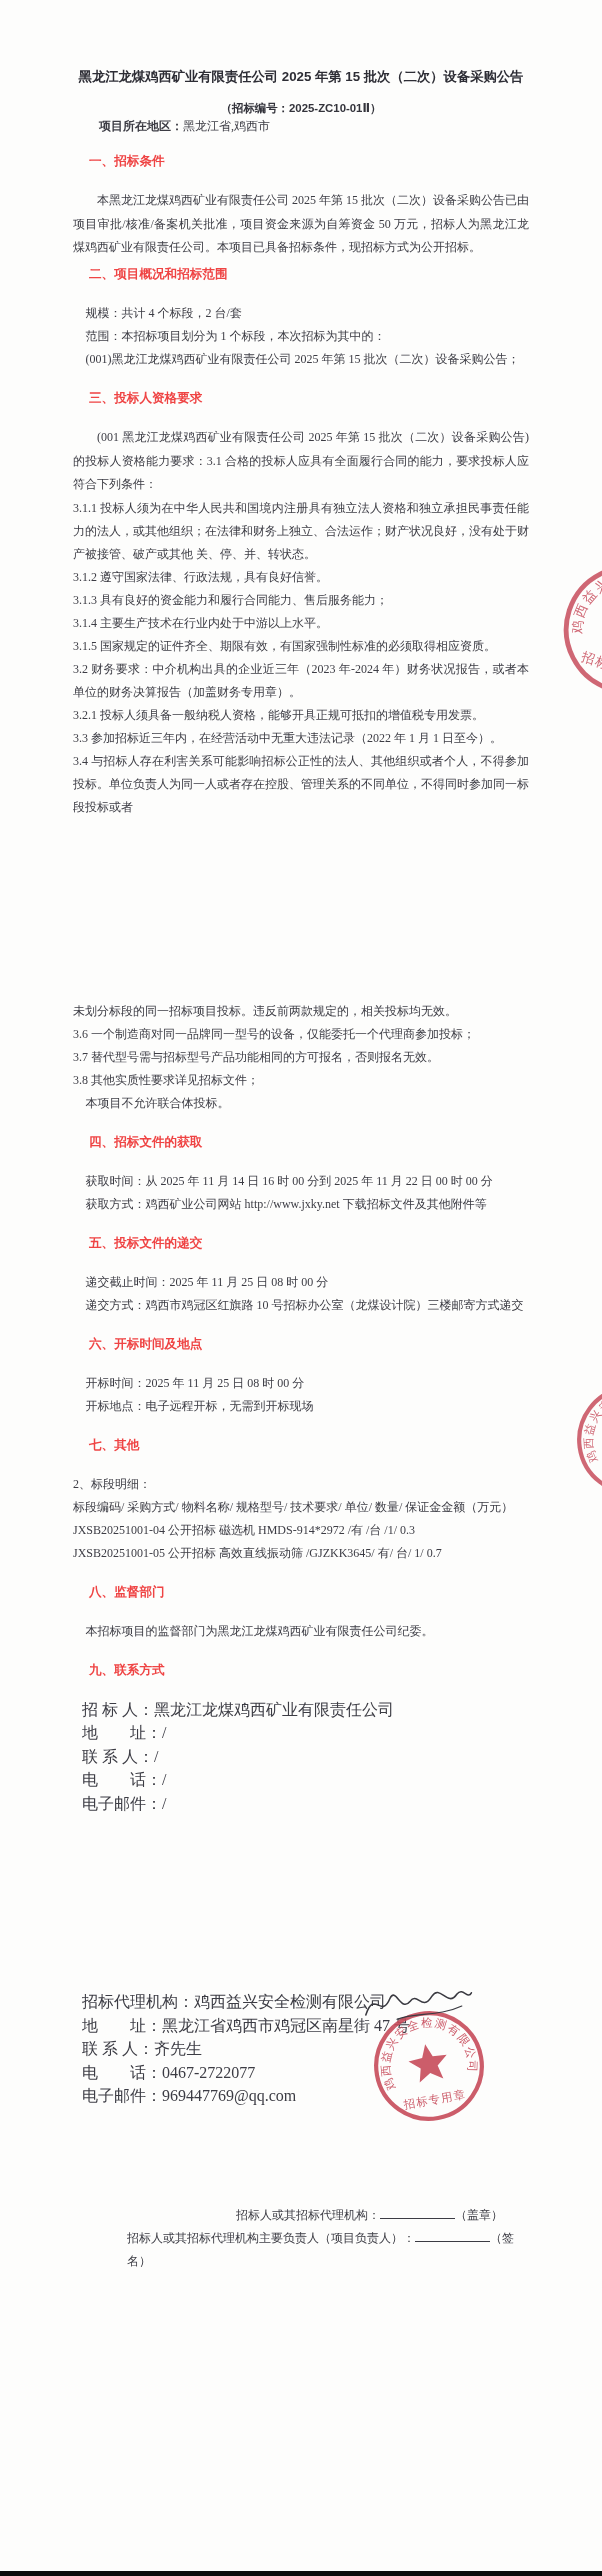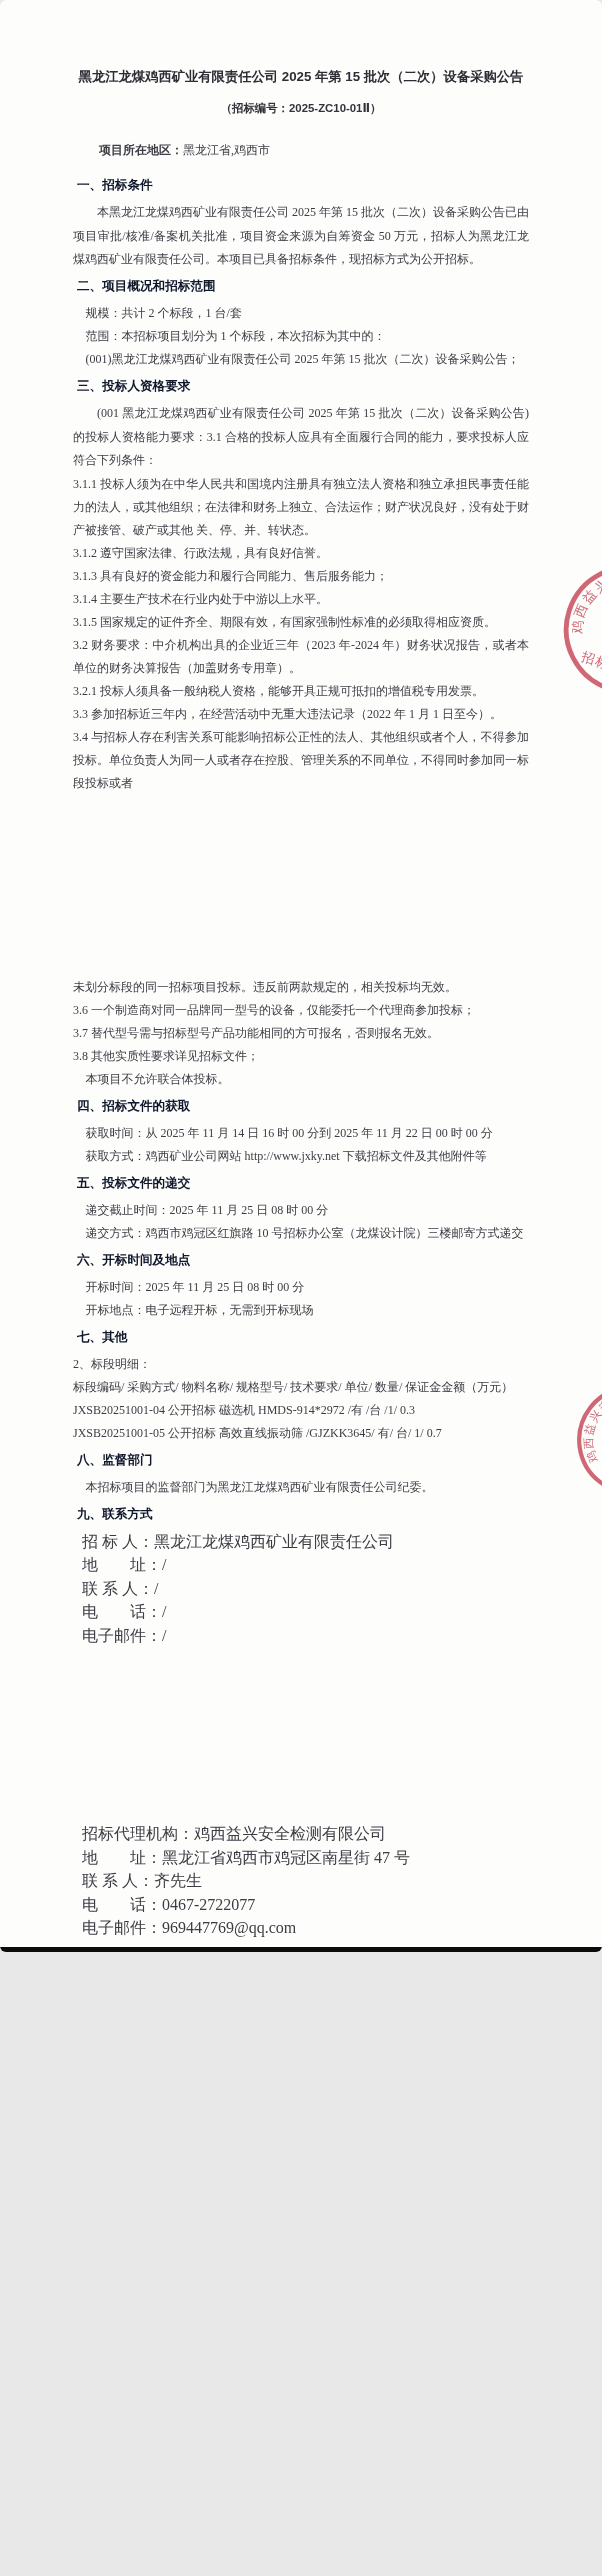--- a/index.html
+++ b/index.html
@@ -1,42 +1,41 @@
 <!DOCTYPE html>
 <html style="font-size:9.6px"><head>
 <meta charset="utf-8">
 <style>
   html,body{margin:0;padding:0;background:#e8e8e8;}
   .page{
     position:relative;
     width:602px;
-    height:1952px;
+    height:2576px;
     margin:0 auto;
     background:#fdfdfc;
     overflow:hidden;
     font-family:"Liberation Serif","DejaVu Serif",serif;
     color:#3c3c44;
-    border-radius:6px;
   }
   .content{padding:67px 73px 0 73px;}
   .title{
     text-align:center;
     font-family:"Liberation Sans","DejaVu Sans",sans-serif;
     font-weight:700;font-size:13.3px;line-height:20.5px;color:#2d2d35;
   }
   .subtitle{
     text-align:center;
     font-family:"Liberation Sans","DejaVu Sans",sans-serif;
     font-weight:600;font-size:11.4px;line-height:18px;margin-top:11px;color:#33333b;
   }
-  .region{margin-top:24px;font-size:12px;line-height:18px;padding-left:26px;}
+  .region{font-size:12px;line-height:18px;padding-left:26px;}
   .region .lbl{font-weight:700;}
   .sec{
     font-family:"Liberation Sans","DejaVu Sans",sans-serif;
-    font-weight:700;font-size:12.6px;line-height:23px;margin:4px;color:#0f172a;
+    font-weight:700;font-size:12.6px;line-height:23px;margin:16px;color:#ef4444;
   }
   .para{font-size:12px;line-height:23.5px;text-align:justify;text-justify:inter-ideograph;text-indent:2em;margin:0;}
   .item{font-size:12px;line-height:23px;text-align:justify;text-justify:inter-ideograph;margin:0;}
   .ind{padding-left:12.6px;}
   .crow{font-size:16px;line-height:23.5px;padding-left:9px;}
   .sp300{height:181px;}
   .sp290{height:175px;}
   .sp125{height:75px;}
   .sigline{font-size:12px;line-height:23px;position:relative;z-index:3;}
   .sig1{padding-left:54px;}
@@ -59,21 +58,21 @@
     <div class="subtitle">（招标编号：2025-ZC10-01Ⅱ）</div>
 
     <div class="region">
       <span class="lbl">项目所在地区：</span><span>黑龙江省,鸡西市</span>
     </div>
 
     <div class="sec" style="margin-top:15.7px;">一、招标条件</div>
     <p class="para">本黑龙江龙煤鸡西矿业有限责任公司 2025 年第 15 批次（二次）设备采购公告已由项目审批/核准/备案机关批准，项目资金来源为自筹资金 50 万元，招标人为黑龙江龙煤鸡西矿业有限责任公司。本项目已具备招标条件，现招标方式为公开招标。</p>
 
     <div class="sec" style="margin-top:3.6px;">二、项目概况和招标范围</div>
-    <div class="item ind">规模：共计 2 个标段，1 台/套</div>
+    <div class="item ind">规模：共计 4 个标段，2 台/套</div>
     <div class="item ind">范围：本招标项目划分为 1 个标段，本次招标为其中的：</div>
     <div class="item ind">(001)黑龙江龙煤鸡西矿业有限责任公司 2025 年第 15 批次（二次）设备采购公告；</div>
 
     <div class="sec">三、投标人资格要求</div>
     <p class="para">(001 黑龙江龙煤鸡西矿业有限责任公司 2025 年第 15 批次（二次）设备采购公告)的投标人资格能力要求：3.1 合格的投标人应具有全面履行合同的能力，要求投标人应符合下列条件：</p>
     <div class="item">3.1.1 投标人须为在中华人民共和国境内注册具有独立法人资格和独立承担民事责任能力的法人，或其他组织；在法律和财务上独立、合法运作；财产状况良好，没有处于财产被接管、破产或其他 关、停、并、转状态。</div>
     <div class="item">3.1.2 遵守国家法律、行政法规，具有良好信誉。</div>
     <div class="item">3.1.3 具有良好的资金能力和履行合同能力、售后服务能力；</div>
     <div class="item">3.1.4 主要生产技术在行业内处于中游以上水平。</div>
     <div class="item">3.1.5 国家规定的证件齐全、期限有效，有国家强制性标准的必须取得相应资质。</div>

